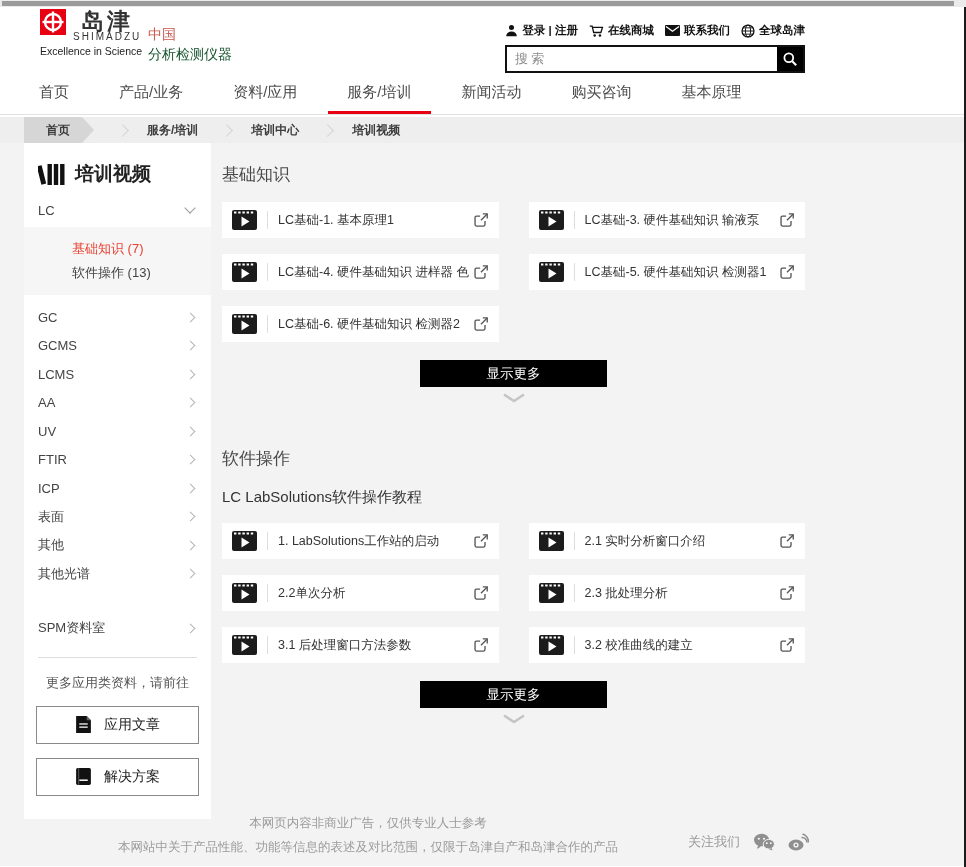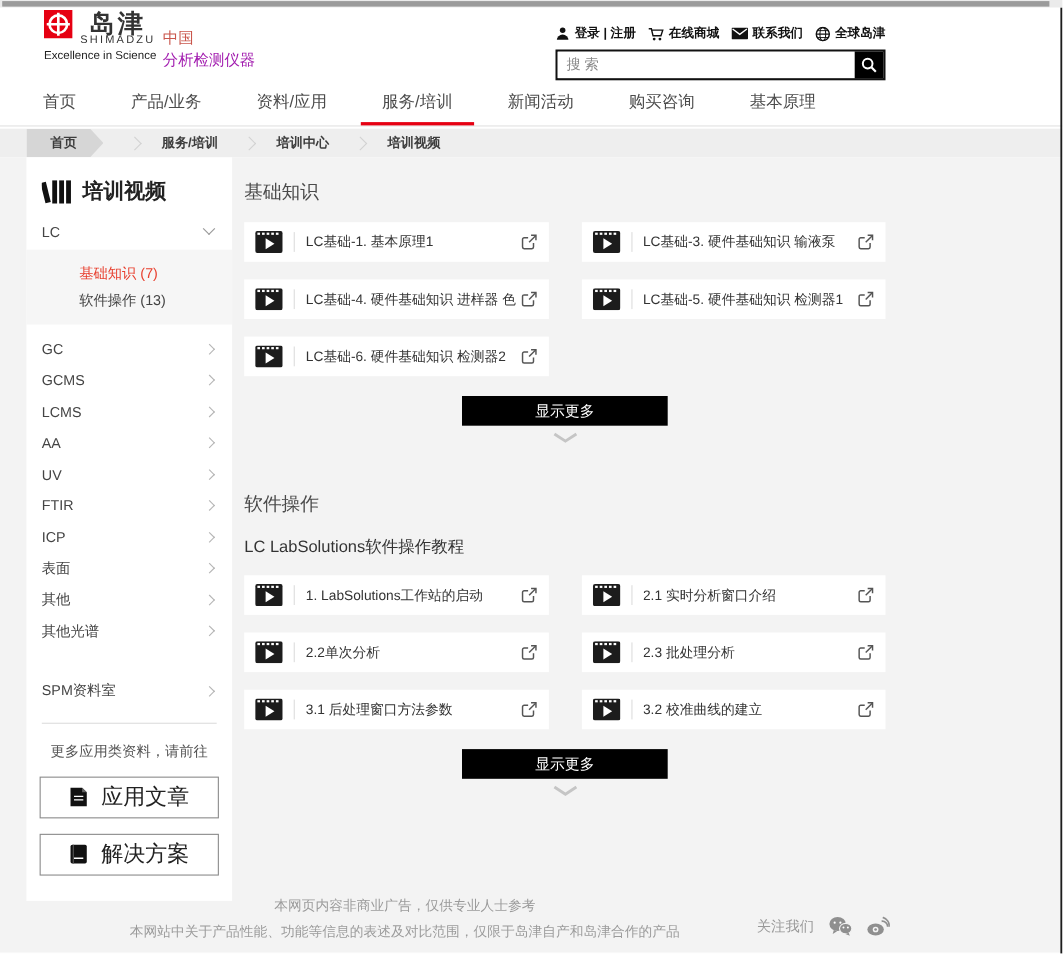--- a/index.html
+++ b/index.html
@@ -14,21 +14,21 @@
   
   header { position:relative; height:64px; background:#fff; }
   .logo-wrap { position:absolute; left:40px; top:2px; cursor:pointer; }
   .logo-row { display:flex; align-items:flex-start; gap:7px; }
   .logo-names { display:flex; flex-direction:column; align-items:center; }
   .logo-cn { font-size:23px; font-weight:bold; color:#333; letter-spacing:3px; line-height:24px; white-space:nowrap; }
   .logo-en { font-size:10px; font-weight:normal; color:#333; letter-spacing:2px; line-height:8px; }
   .logo-tagline { font-size:10.5px; color:#222; margin-top:4px; }
   .division { position:absolute; left:148px; top:17px; font-size:14px; line-height:20px; }
   .division-region { color:#c9564c; }
-  .division-name { color:#a21caf; }
+  .division-name { color:#14532d; }
 
   .header-right { position:absolute; right:161px; top:16px; width:300px; height:50px; }
   .quick-links { position:absolute; right:0; top:0; display:flex; gap:11px; white-space:nowrap; }
   .quick-link { display:flex; align-items:center; gap:4px; font-size:11.5px; font-weight:bold; color:#111; cursor:pointer; }
   .searchbar { position:absolute; left:0; top:22px; width:300px; height:28px; border:2px solid #111; display:flex; background:#fff; }
   .search-input { flex:1; border:none; outline:none; font-size:13px; color:#444; padding:0 8px; font-family:Liberation Serif, serif; }
   .search-input::placeholder { color:#8a8a8a; }
   .search-btn { width:26px; background:#000; border:none; display:flex; align-items:center; justify-content:center; cursor:pointer; }
 
   
@@ -52,21 +52,21 @@
   .chev-down { width:8px; height:8px; border-right:1.6px solid #999; border-bottom:1.6px solid #999; transform:rotate(45deg); margin-top:-4px; }
   .sb-sub { background:#f6f6f6; padding:10px 0 10px 48px; }
   .sb-sub-item { font-size:13px; line-height:24px; color:#444; cursor:pointer; }
   .sb-sub-item.active { color:#e8402f; }
   .sb-cats { margin-top:8px; }
   .sb-cat { height:28.5px; display:flex; align-items:center; justify-content:space-between; padding:0 17px 0 14px; font-size:13px; color:#444; cursor:pointer; }
   .chev-right { width:7px; height:7px; border-top:1.6px solid #b5b5b5; border-right:1.6px solid #b5b5b5; transform:rotate(45deg); flex-shrink:0; }
   .sb-spm { margin-top:26px; }
   .sb-divider { margin:14px 14px 0; border-top:1px solid #ddd; }
   .sb-note { margin-top:16px; text-align:center; font-size:13px; color:#555; }
-  .sb-btn { margin:14px 12px 0; height:38px; border:1px solid #8a8a8a; background:#fff; display:flex; align-items:center; justify-content:center; gap:12px; font-size:20px; color:#222; cursor:pointer; }
+  .sb-btn { margin:14px 12px 0; height:38px; border:1px solid #8a8a8a; background:#fff; display:flex; align-items:center; justify-content:center; gap:12px; font-size:14px; color:#222; cursor:pointer; }
 
   
   .main { position:absolute; left:222px; top:0; width:583px; }
   .section-title { margin-top:20px; font-size:17px; color:#4a4a4a; }
   .section-sub { margin-top:18px; font-size:15px; color:#333; }
   .video-grid { margin-top:16px; display:grid; grid-template-columns:1fr 1fr; gap:16px 30px; }
   .video-card { height:36px; background:#fff; display:flex; align-items:center; padding:0 10px; cursor:pointer; overflow:hidden; }
   .vc-divider { width:1px; height:18px; background:#ddd; margin:0 10px; flex-shrink:0; }
   .vc-title { flex:1; font-size:12.5px; color:#333; white-space:nowrap; overflow:hidden; }
   .ext-icon { margin-left:4px; flex-shrink:0; display:flex; }

